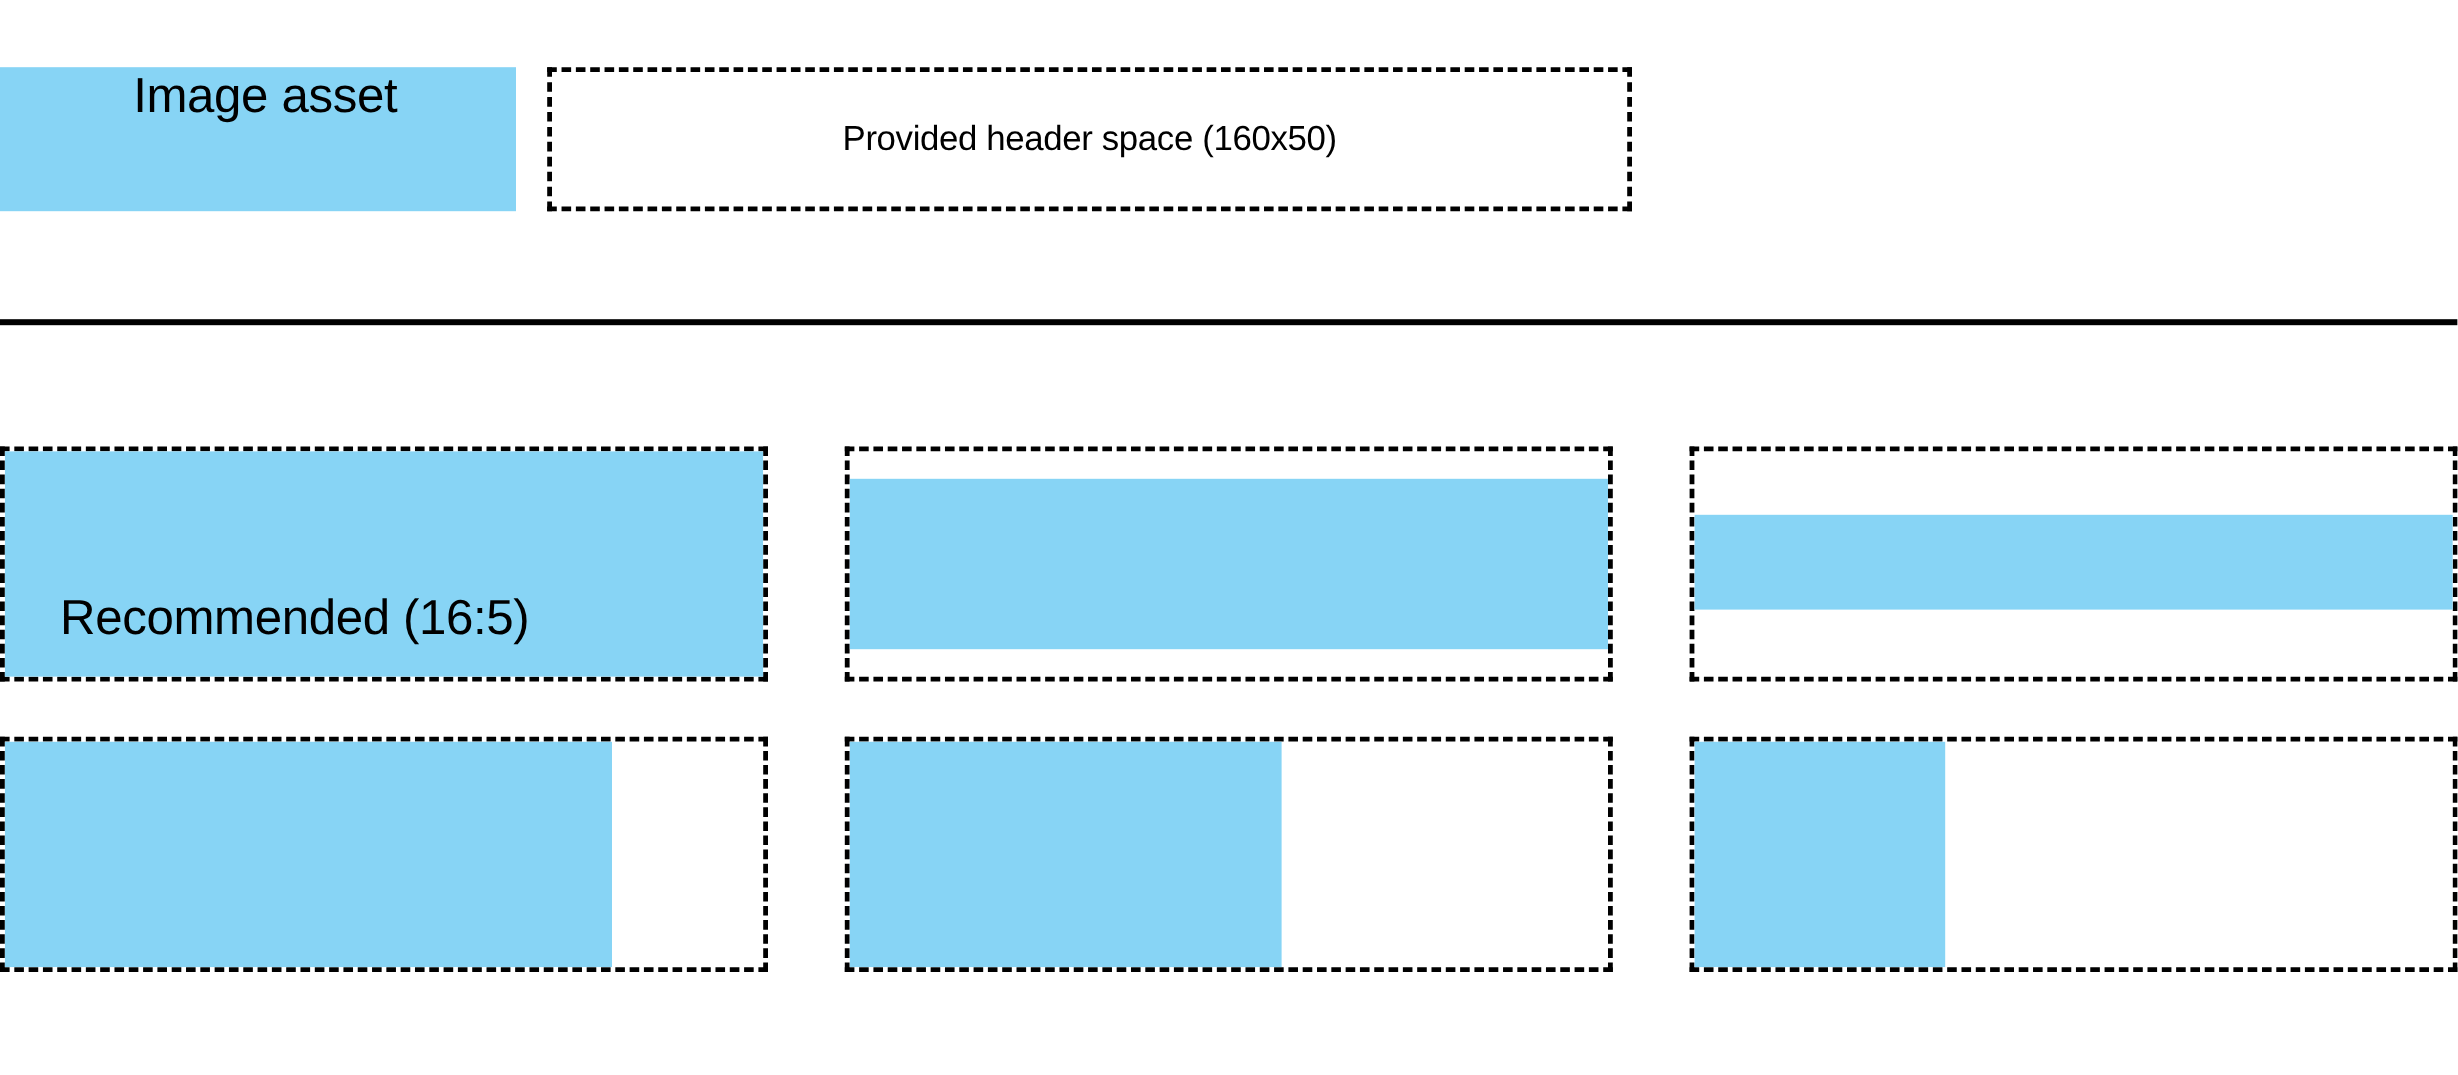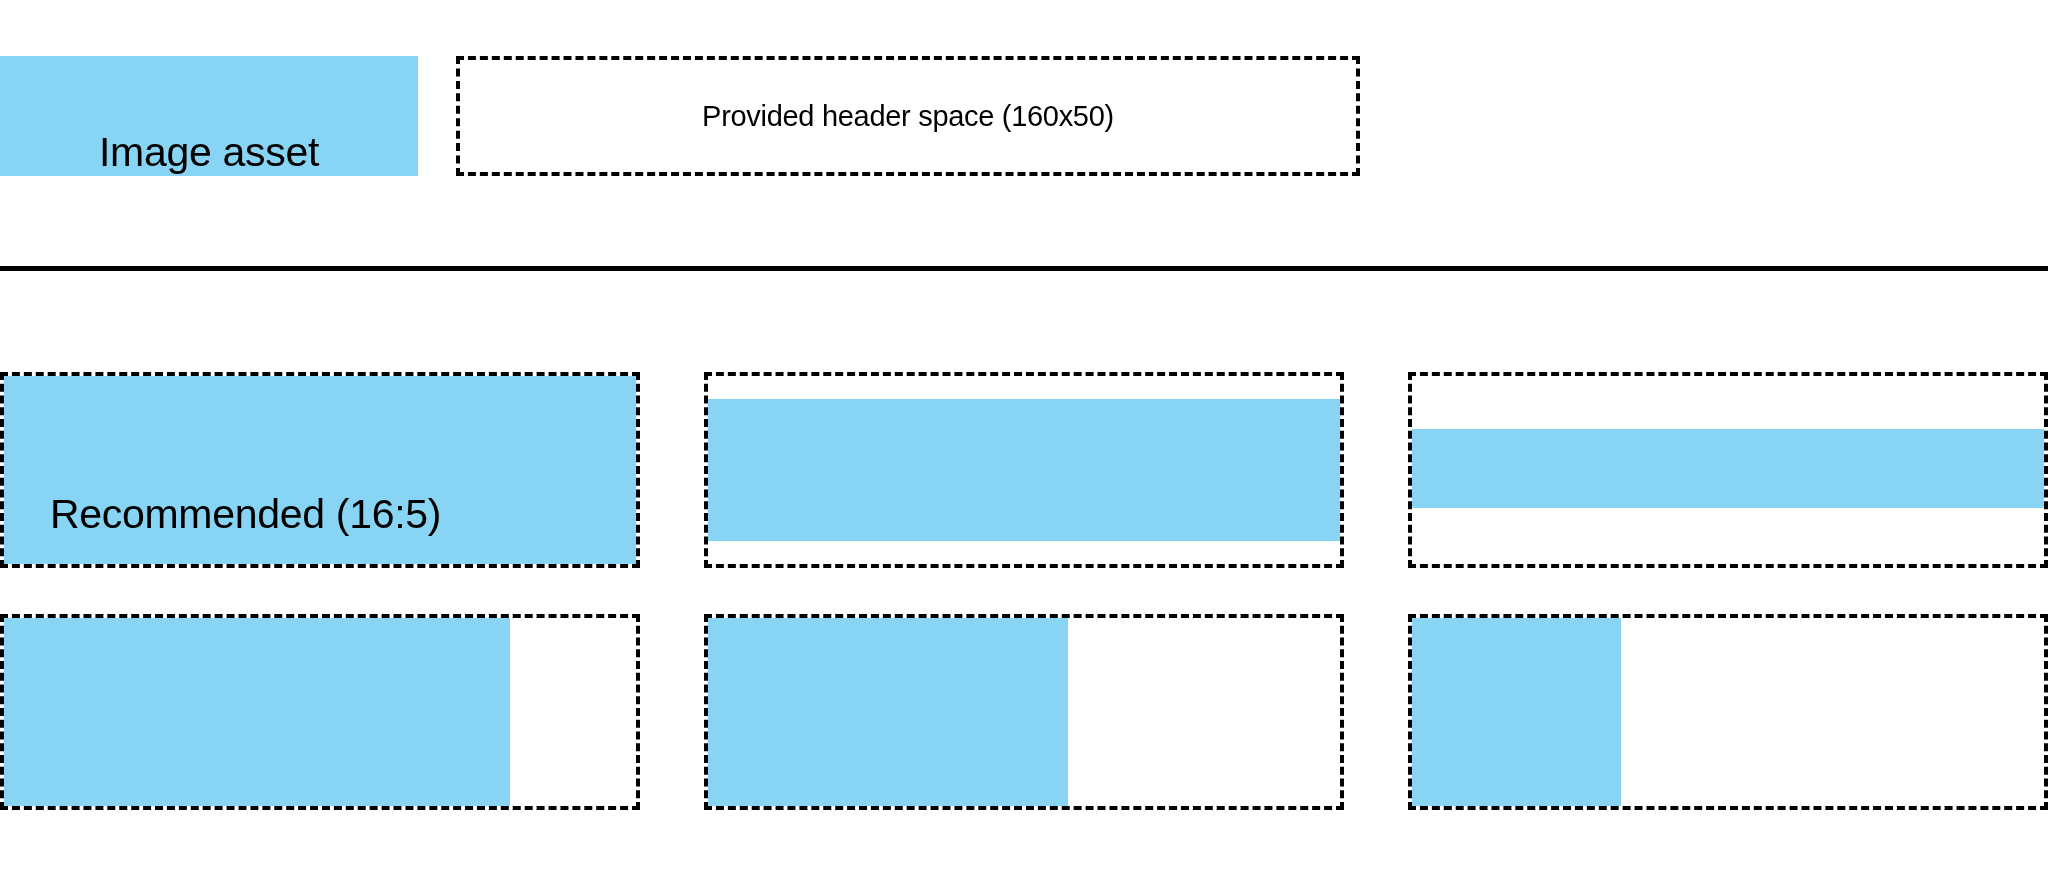--- a/index.html
+++ b/index.html
@@ -25,22 +25,23 @@
     height: 120px;
   }
   .header-swatch {
     position: absolute;
     left: 0;
     top: 0;
     width: 418px;
     height: 120px;
     background: #87d4f5;
     display: flex;
-    align-items: flex-end;
+    align-items: flex-start;
     justify-content: center;
+    padding-left: 12px;
   }
   .header-swatch-label {
     font-size: 41px;
     font-weight: 400;
     letter-spacing: -0.3px;
     color: #000000;
     white-space: nowrap;
   }
   .header-space-box {
     position: absolute;

